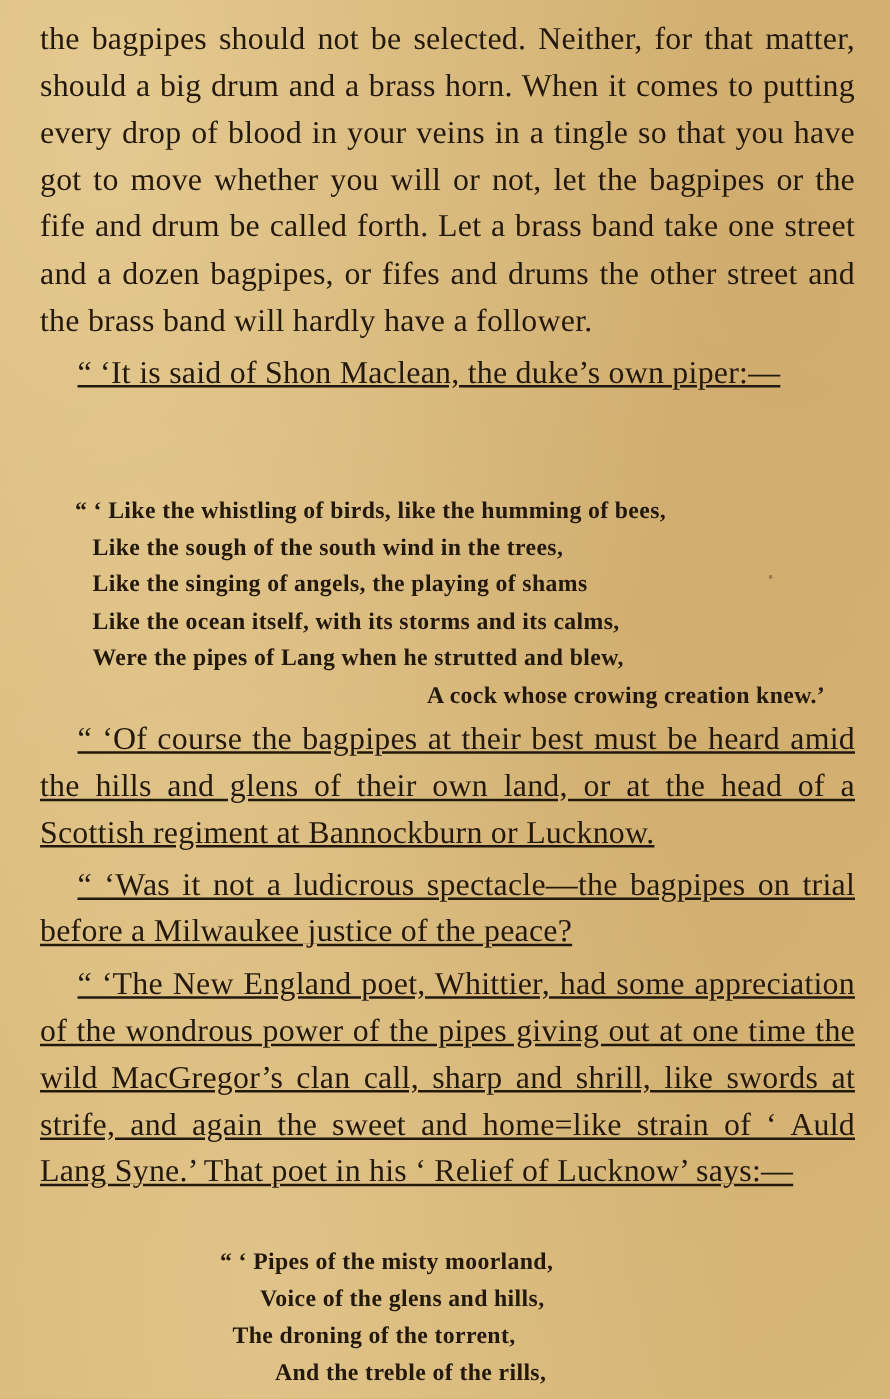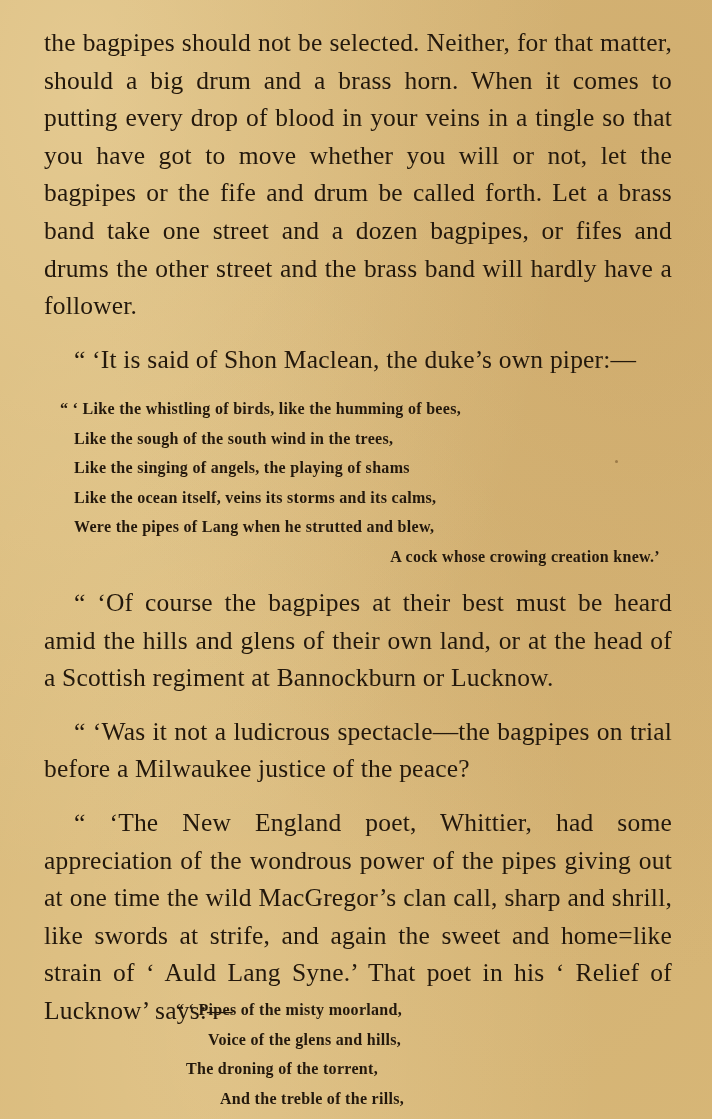--- a/index.html
+++ b/index.html
@@ -31,33 +31,34 @@
     padding: 0;
   }
   .body-block {
     position: absolute;
     left: 28px;
     right: 24px;
     top: 8px;
     width: 660px;
   }
   p.para {
-    margin: 16px;
+    margin: 4px;
     font-size: 25.5px;
     line-height: 37.6px;
     text-align: justify;
     text-justify: inter-word;
     letter-spacing: 0.2px;
   }
   p.para.indent {
     text-indent: 30px;
+    text-decoration: underline;
   }
   .verse {
     margin: 0;
-    font-size: 16px;
+    font-size: 19px;
     line-height: 29.5px;
     letter-spacing: 0.3px;
     font-weight: 600;
   }
   .verse-block-1 {
     position: absolute;
     left: 60px;
     top: 394px;
     width: 600px;
   }
@@ -97,21 +98,21 @@
   <div class="body-block">
     <p class="para">the bagpipes should not be selected. Neither, for that matter, should a big drum and a brass horn. When it comes to putting every drop of blood in your veins in a tingle so that you have got to move whether you will or not, let the bagpipes or the fife and drum be called forth. Let a brass band take one street and a dozen bagpipes, or fifes and drums the other street and the brass band will hardly have a follower.</p>
     <p class="para indent">“ ‘It is said of Shon Maclean, the duke’s own piper:—</p>
   </div>
 
   <div class="verse-block-1">
     <div class="verse">
       <div class="l1">“ ‘ Like the whistling of birds, like the humming of bees,</div>
       <div class="l2">Like the sough of the south wind in the trees,</div>
       <div class="l3">Like the singing of angels, the playing of shams</div>
-      <div class="l4">Like the ocean itself, veins its storms and its calms,</div>
+      <div class="l4">Like the ocean itself, with its storms and its calms,</div>
       <div class="l5">Were the pipes of Lang when he strutted and blew,</div>
       <div class="l6">A cock whose crowing creation knew.’</div>
     </div>
   </div>
 
   <div class="body-block" style="top: 568px;">
     <p class="para indent">“ ‘Of course the bagpipes at their best must be heard amid the hills and glens of their own land, or at the head of a Scottish regiment at Bannockburn or Lucknow.</p>
     <p class="para indent">“ ‘Was it not a ludicrous spectacle—the bagpipes on trial before a Milwaukee justice of the peace?</p>
     <p class="para indent">“ ‘The New England poet, Whittier, had some appreciation of the wondrous power of the pipes giving out at one time the wild MacGregor’s clan call, sharp and shrill, like swords at strife, and again the sweet and home=like strain of ‘ Auld Lang Syne.’ That poet in his ‘ Relief of Lucknow’ says:—</p>
   </div>

